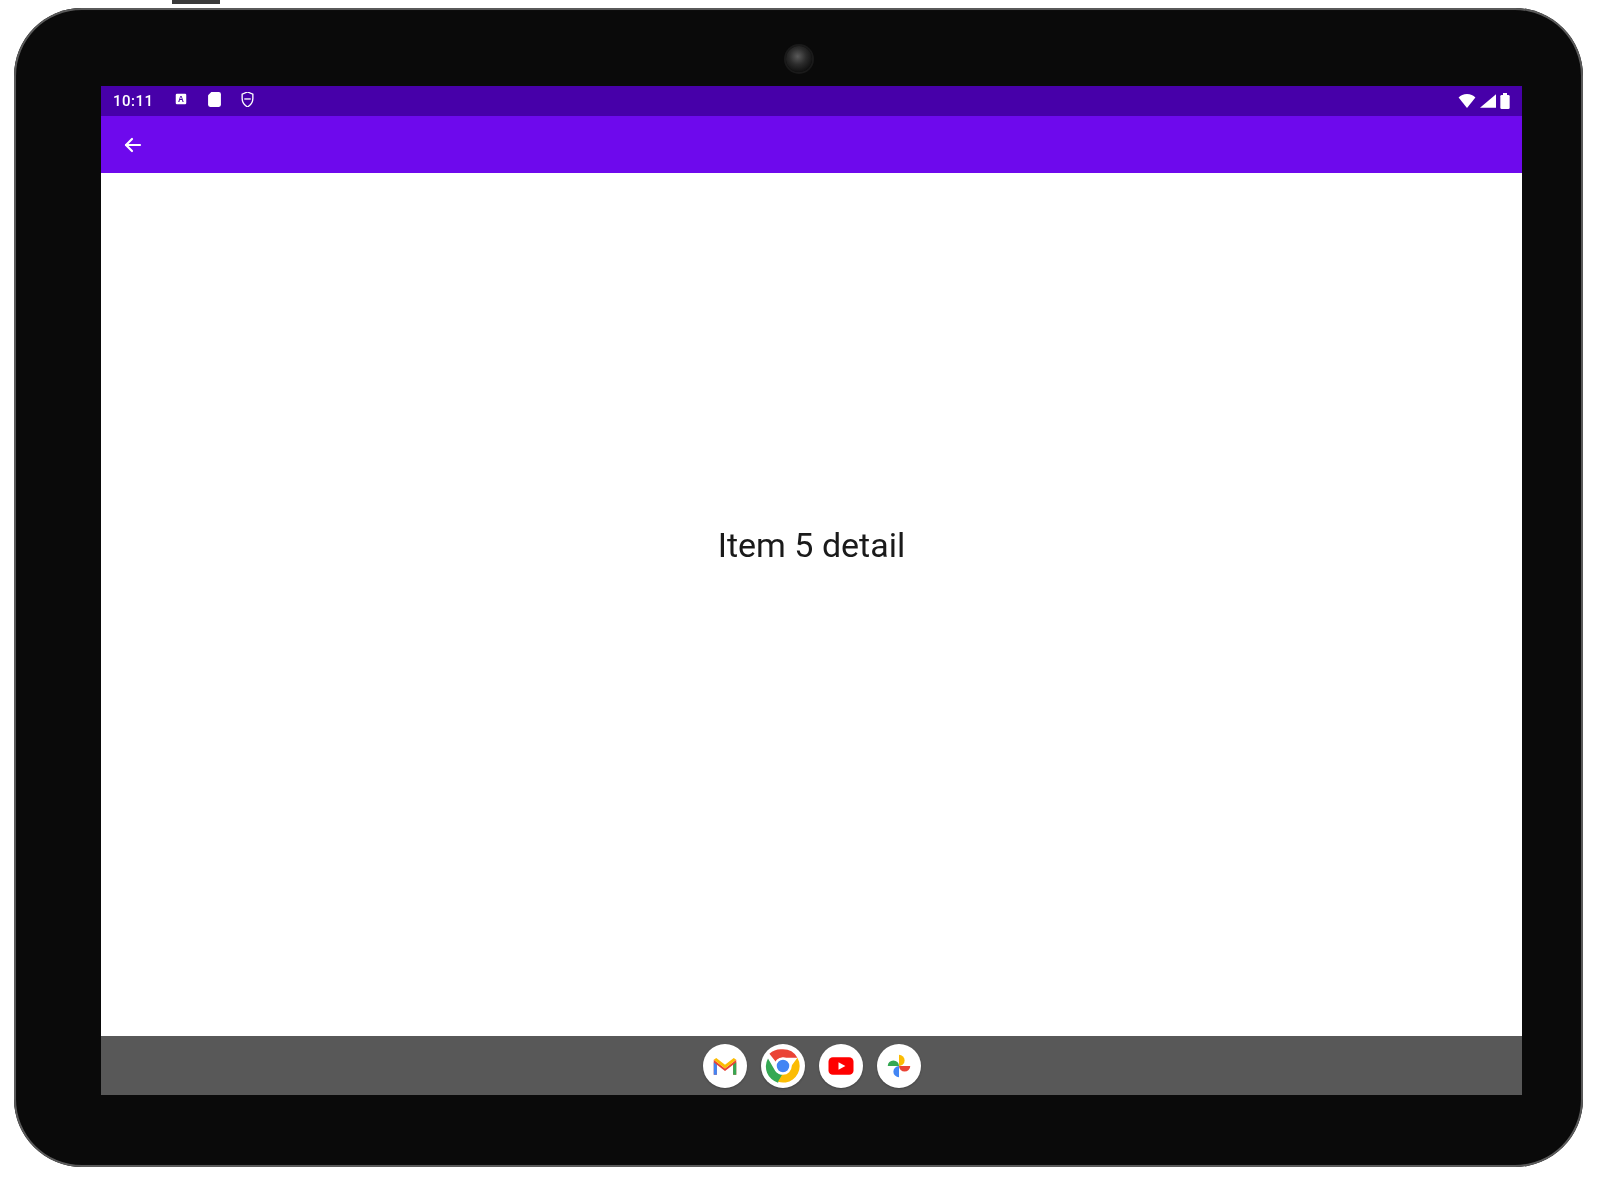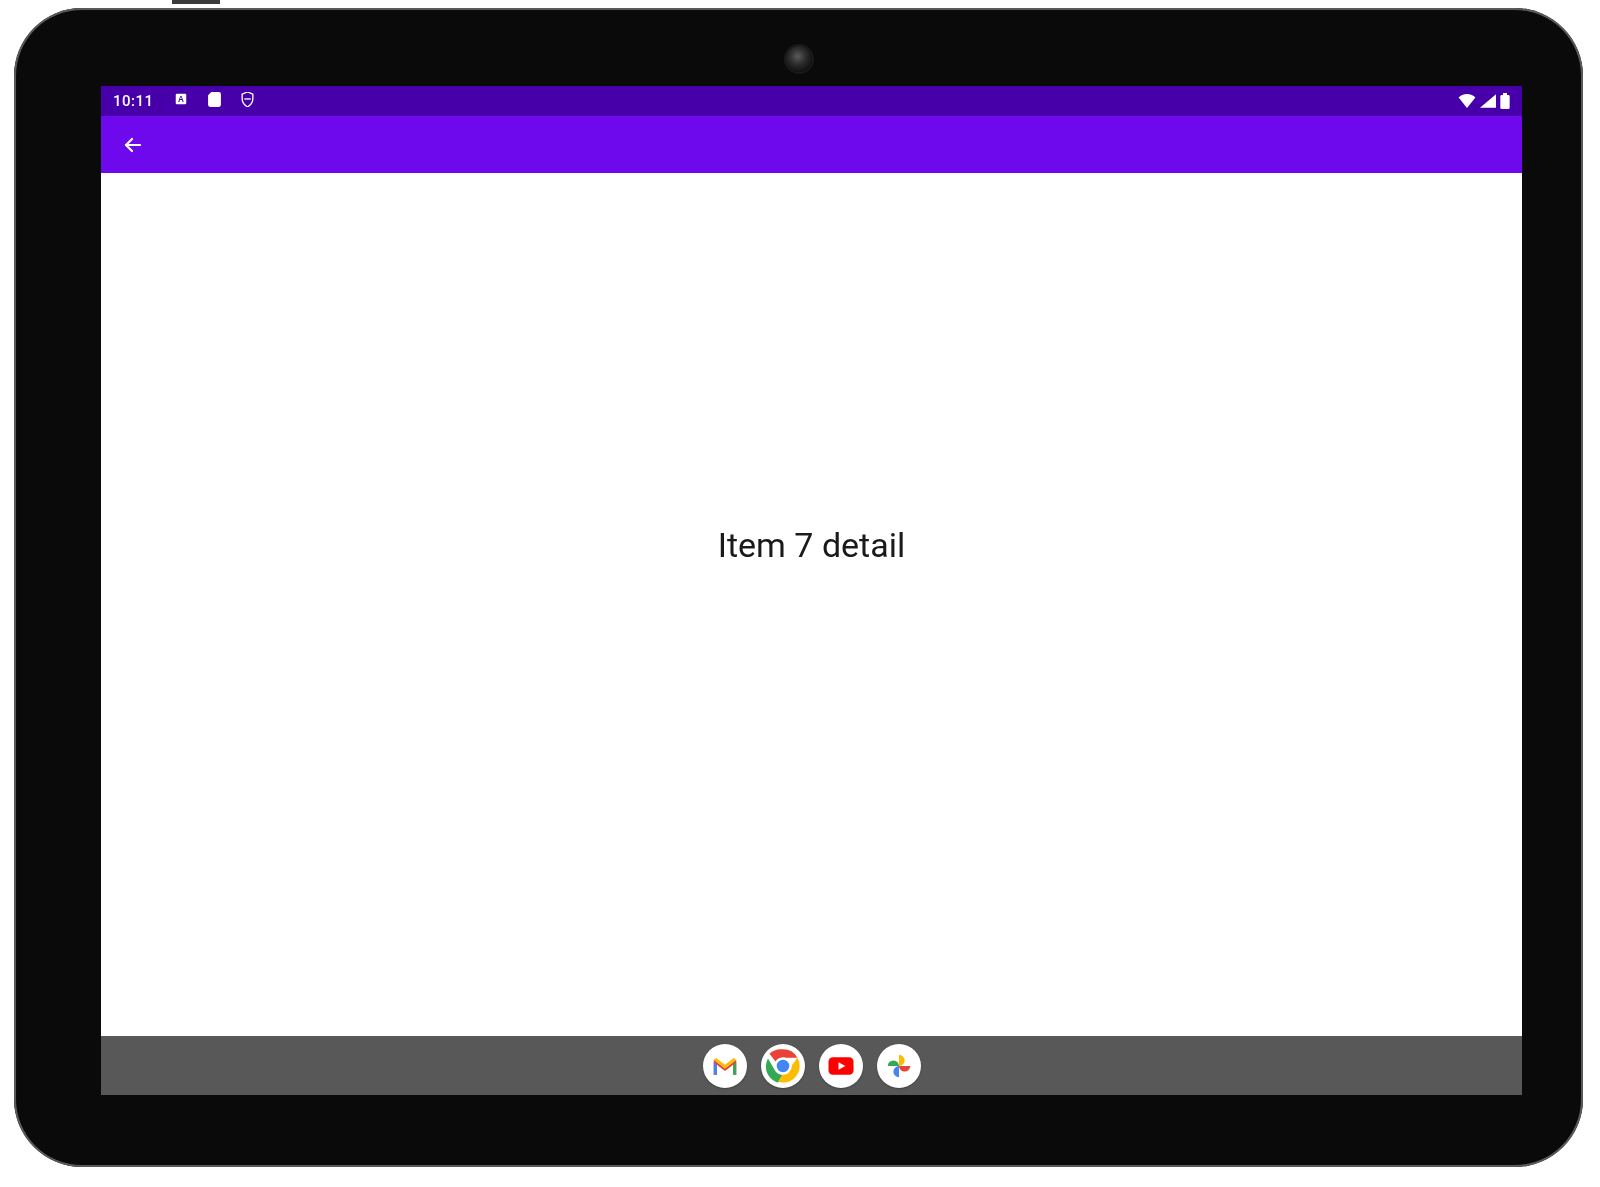--- a/index.html
+++ b/index.html
@@ -232,21 +232,21 @@
           <span>
             <svg width="24" height="24" viewBox="0 0 24 24" fill="none">
               <path d="M19 12H5" stroke="#fff" stroke-width="2.2" stroke-linecap="round"></path>
               <path d="M11 6l-6 6 6 6" stroke="#fff" stroke-width="2.2" stroke-linecap="round" stroke-linejoin="round"></path>
             </svg>
           </span>
         </button>
       </div>
 
       <div class="content">
-        <div class="content-text">Item 7 detail</div>
+        <div class="content-text">Item 5 detail</div>
       </div>
 
       <div class="taskbar">
         <button class="dock-icon" title="Gmail">
           <span>
             <svg width="30" height="30" viewBox="0 0 48 48">
               <rect x="6" y="12" width="36" height="26" rx="3" fill="#fff"></rect>
               <path d="M6 14v24h5V22l13 10 13-10v16h5V14l-18 14z" fill="#ea4335"></path>
               <path d="M6 38h5V22L6 18z" fill="#4285f4"></path>
               <path d="M42 38h-5V22l5-4z" fill="#34a853"></path>

